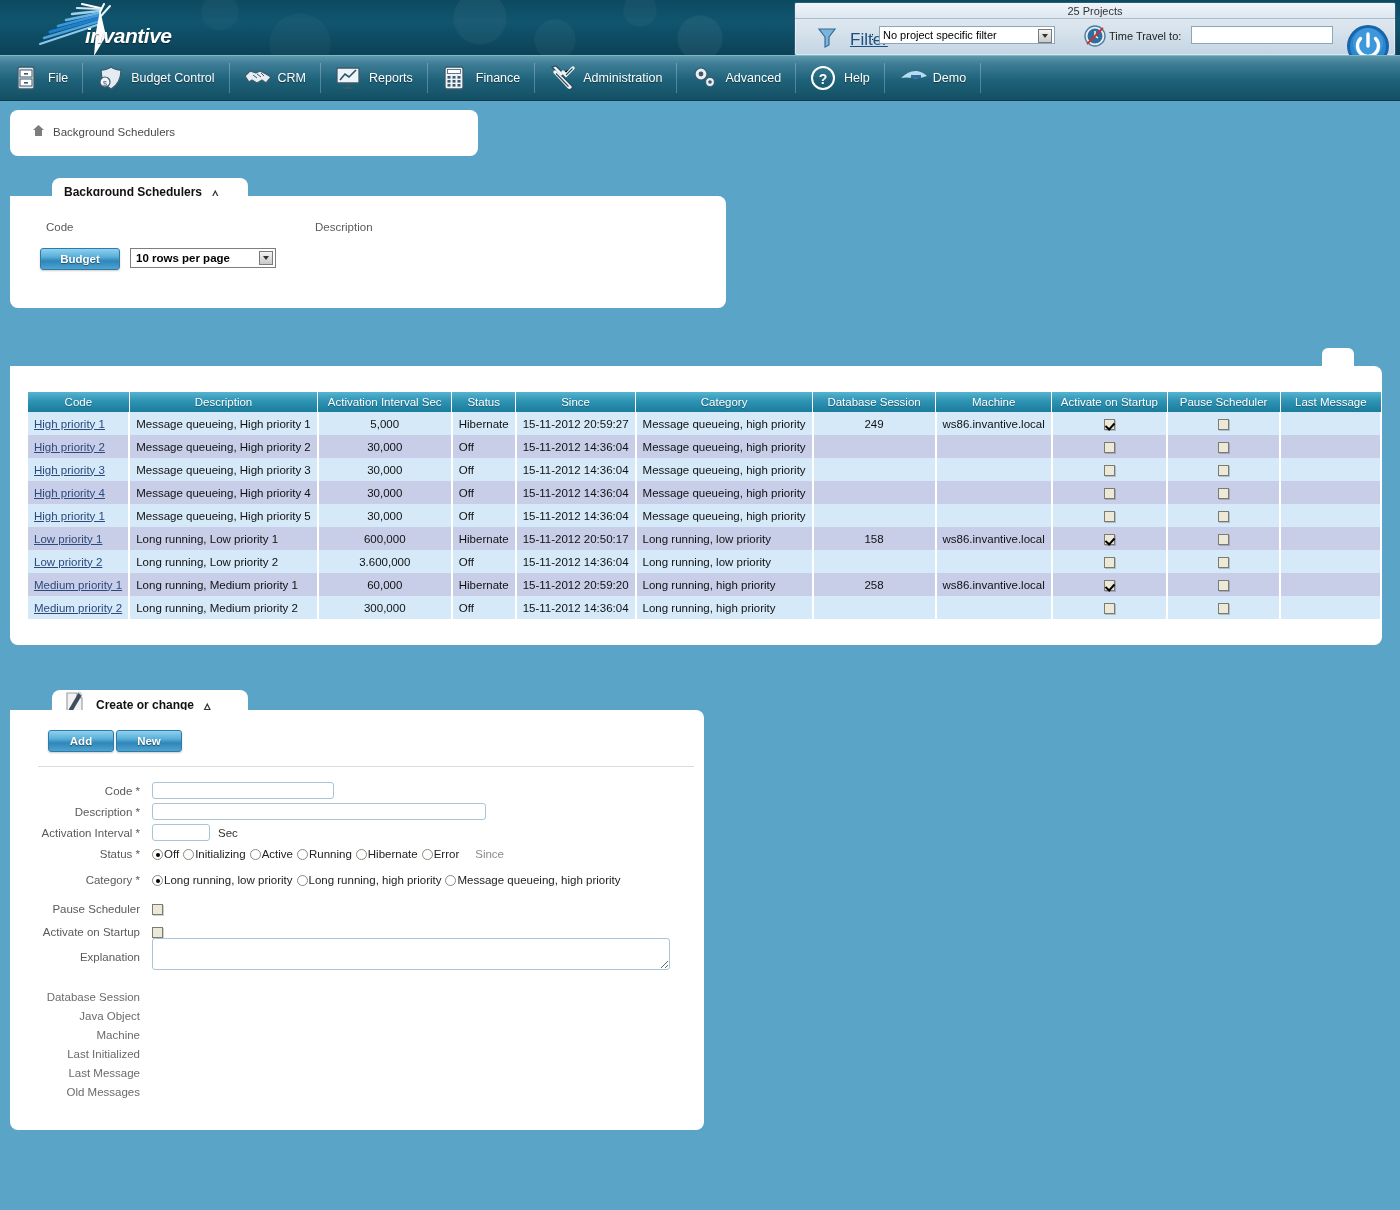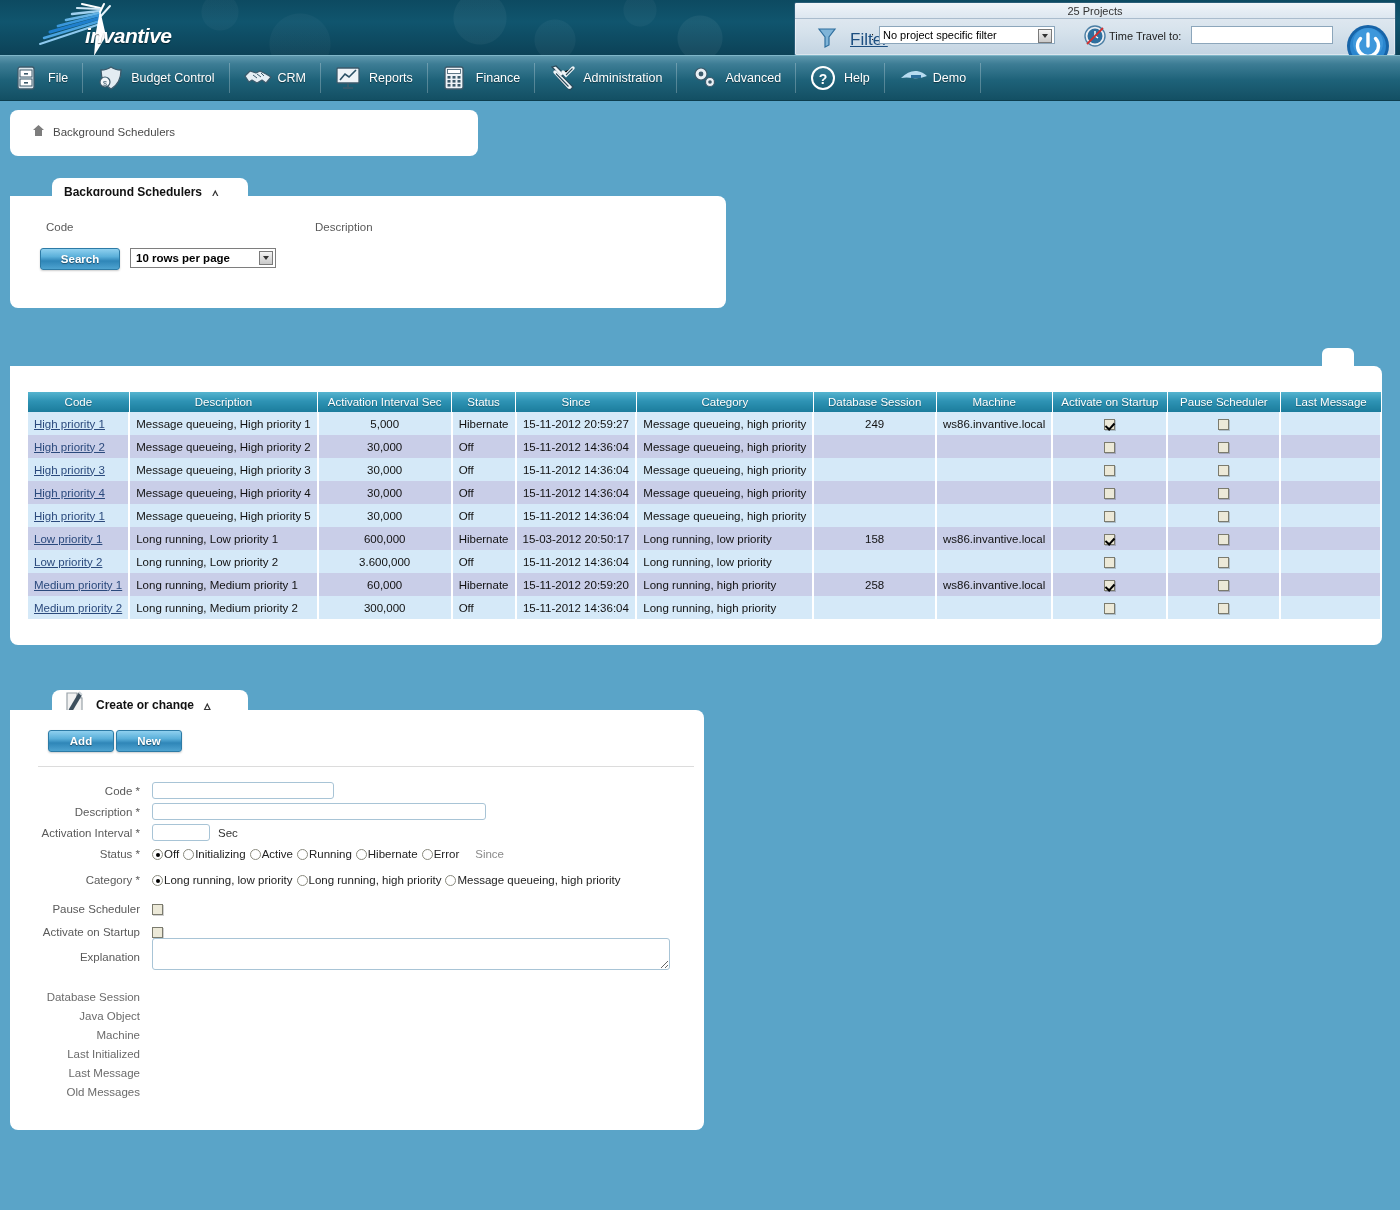--- a/index.html
+++ b/index.html
@@ -414,21 +414,21 @@
   <div class="frow" style="top:25px; left:36px;">
     <span class="lbl">Code</span>
   </div>
   <input class="txtfield" style="position: absolute; left: 95px; top: 221px; width: 182px;" type="text" value="">
   <div class="frow" style="top:25px; left:305px;">
     <span class="lbl">Description</span>
   </div>
   <input class="txtfield" style="position: absolute; left: 388px; top: 221px; width: 282px;" type="text" value="">
 
   <div class="blue-btn" style="position:absolute; left:30px; top:52px; width:80px; height:22px;">
-    <span>Search</span>
+    <span>Budget</span>
   </div>
 
   <div class="rowsel" style="left:120px; top:52px; width:146px;">
     <span>10 rows per page</span>
     <span class="sel-arrow" style="right:2px; top:2px;">
         <i></i>
       </span>
   </div>
 </div>
 
@@ -524,21 +524,21 @@
           <td class="ctr"></td>
           <td class="ctr"><span class="cbox"></span></td>
           <td class="ctr"><span class="cbox"></span></td>
           <td class=""></td>
         </tr>
         <tr class="even">
           <td class=""><span class="celllink">Low priority 1</span></td>
           <td class="">Long running, Low priority 1</td>
           <td class="num">600,000</td>
           <td class="">Hibernate</td>
-          <td class="ctr">15-03-2012 20:50:17</td>
+          <td class="ctr">15-11-2012 20:50:17</td>
           <td class="">Long running, low priority</td>
           <td class="ctr">158</td>
           <td class="ctr">ws86.invantive.local</td>
           <td class="ctr"><span class="cbox on"></span></td>
           <td class="ctr"><span class="cbox"></span></td>
           <td class=""></td>
         </tr>
         <tr class="odd">
           <td class=""><span class="celllink">Low priority 2</span></td>
           <td class="">Long running, Low priority 2</td>

